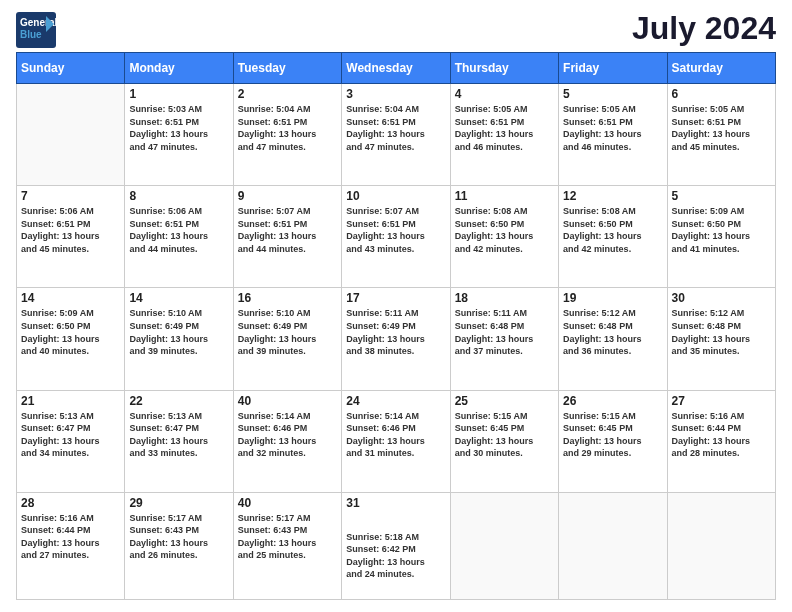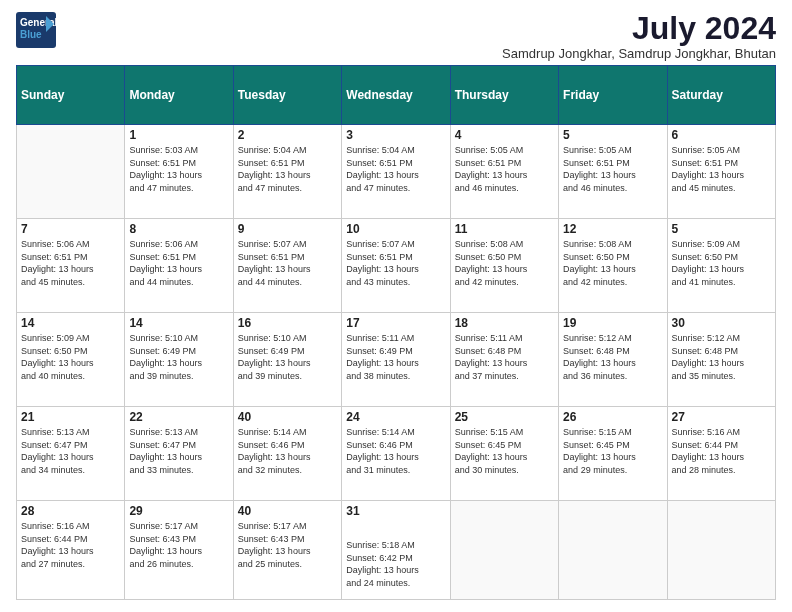--- a/index.html
+++ b/index.html
@@ -49,24 +49,24 @@
       margin-top: 2px;
     }
     .calendar {
       flex: 1;
       border: 1px solid #ccc;
       border-collapse: collapse;
       width: 100%;
       table-layout: fixed;
     }
     .calendar th {
-      background: #0f766e;
+      background: #3b82f6;
       color: #fff;
       font-size: 12px;
-      padding: 22px 4px;
+      padding: 8px 4px;
       text-align: left;
       border: 1px solid #1a4a90;
     }
     .calendar td {
       border: 1px solid #ccc;
       vertical-align: top;
       padding: 3px 4px;
       font-size: 9.5px;
       color: #333;
       height: 88px;
@@ -75,20 +75,21 @@
       font-size: 12px;
       font-weight: bold;
       color: #222;
       display: block;
       margin-bottom: 2px;
     }
     .calendar td .cell-text {
       font-size: 9px;
       line-height: 1.4;
       color: #333;
+      font-weight: bold;
     }
     .empty-cell {
       background: #f9f9f9;
     }
   </style>
 </head>
 <body>
 
 <div class="page">
   <div class="header">
@@ -97,21 +98,20 @@
         <svg width="40" height="36" viewBox="0 0 40 36">
           <rect x="0" y="0" width="40" height="36" rx="3" fill="#1a3a6b"></rect>
           <text x="4" y="14" font-size="10" font-weight="bold" fill="white" font-family="Arial">General</text>
           <text x="4" y="26" font-size="10" font-weight="bold" fill="#4a9fd4" font-family="Arial">Blue</text>
           <polygon points="30,4 38,12 30,20" fill="#4a9fd4"></polygon>
         </svg>
       </div>
     </div>
     <div class="title-section">
       <div class="month-year">July 2024</div>
-      <div class="location">Samdrup Jongkhar, Samdrup Jongkhar, Bhutan</div>
     </div>
   </div>
 
   <table class="calendar">
     <thead>
       <tr>
         <th>Sunday</th>
         <th>Monday</th>
         <th>Tuesday</th>
         <th>Wednesday</th>

